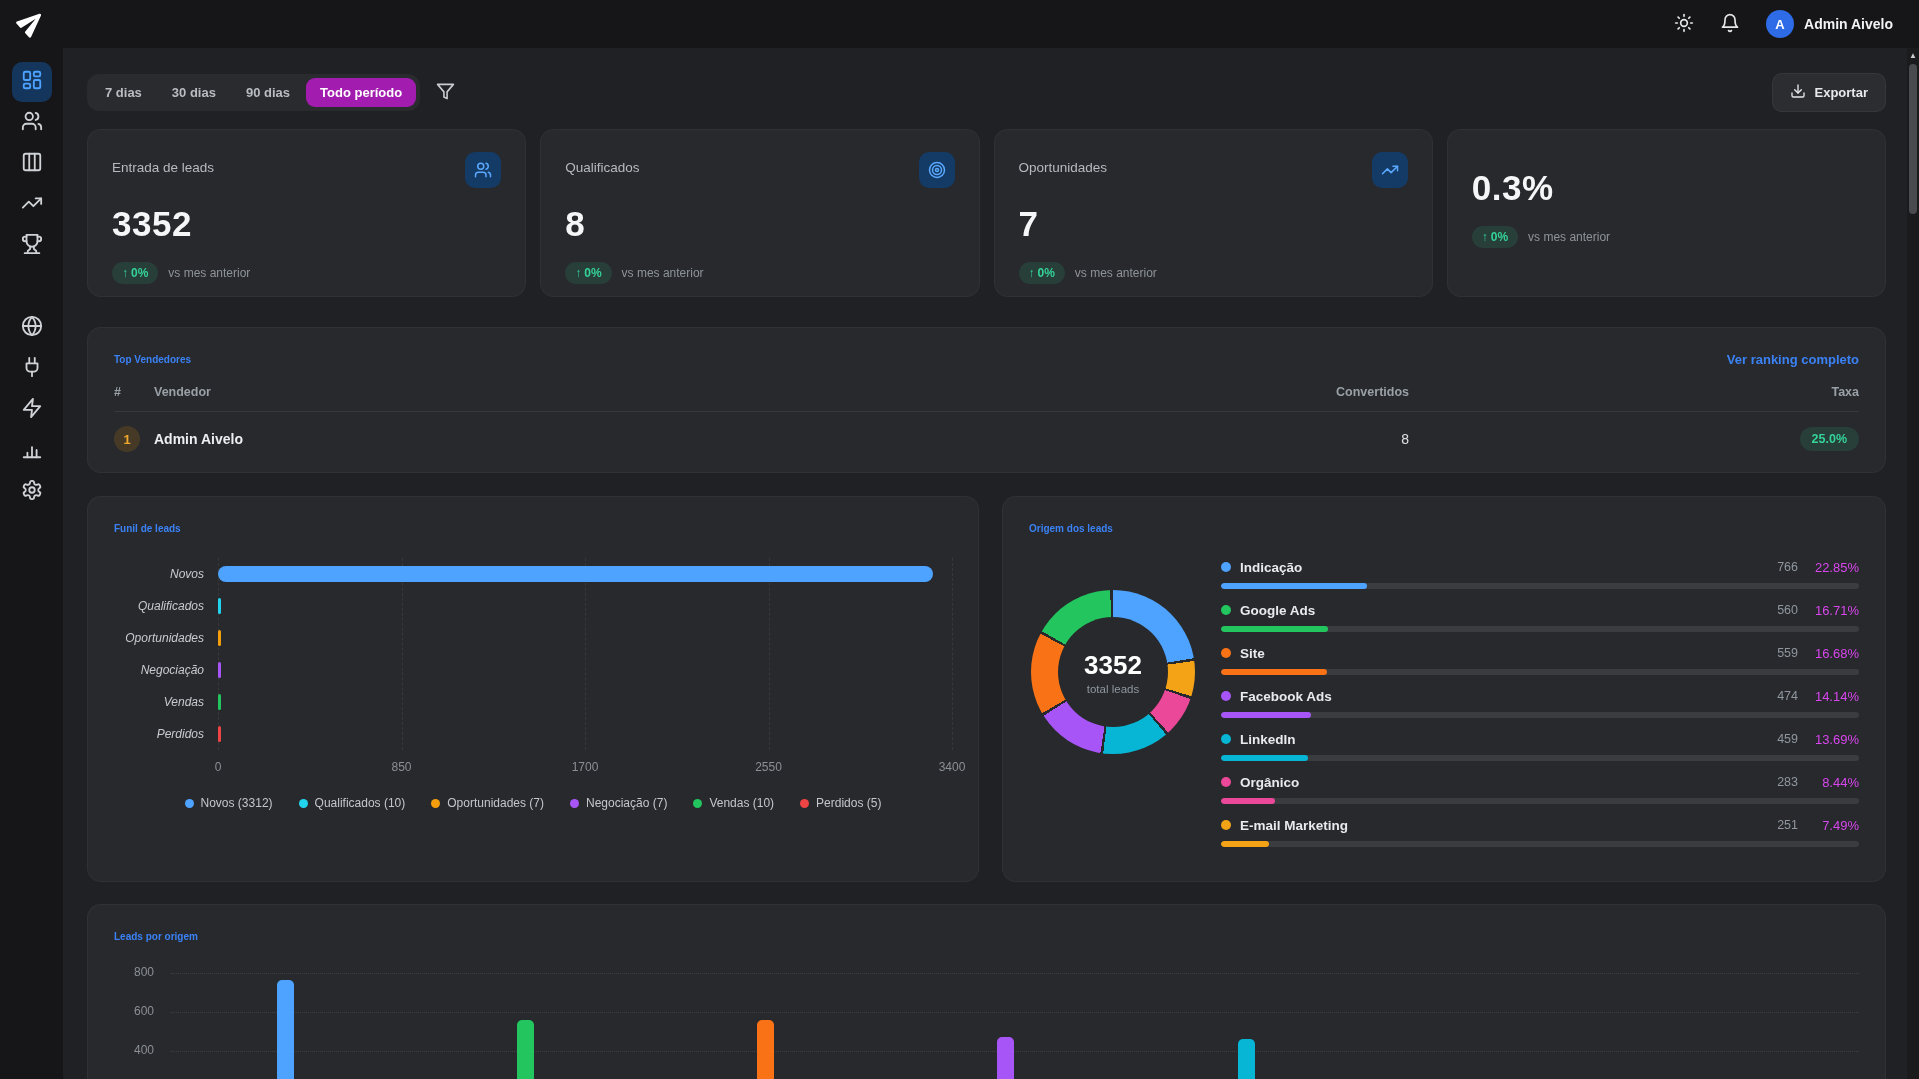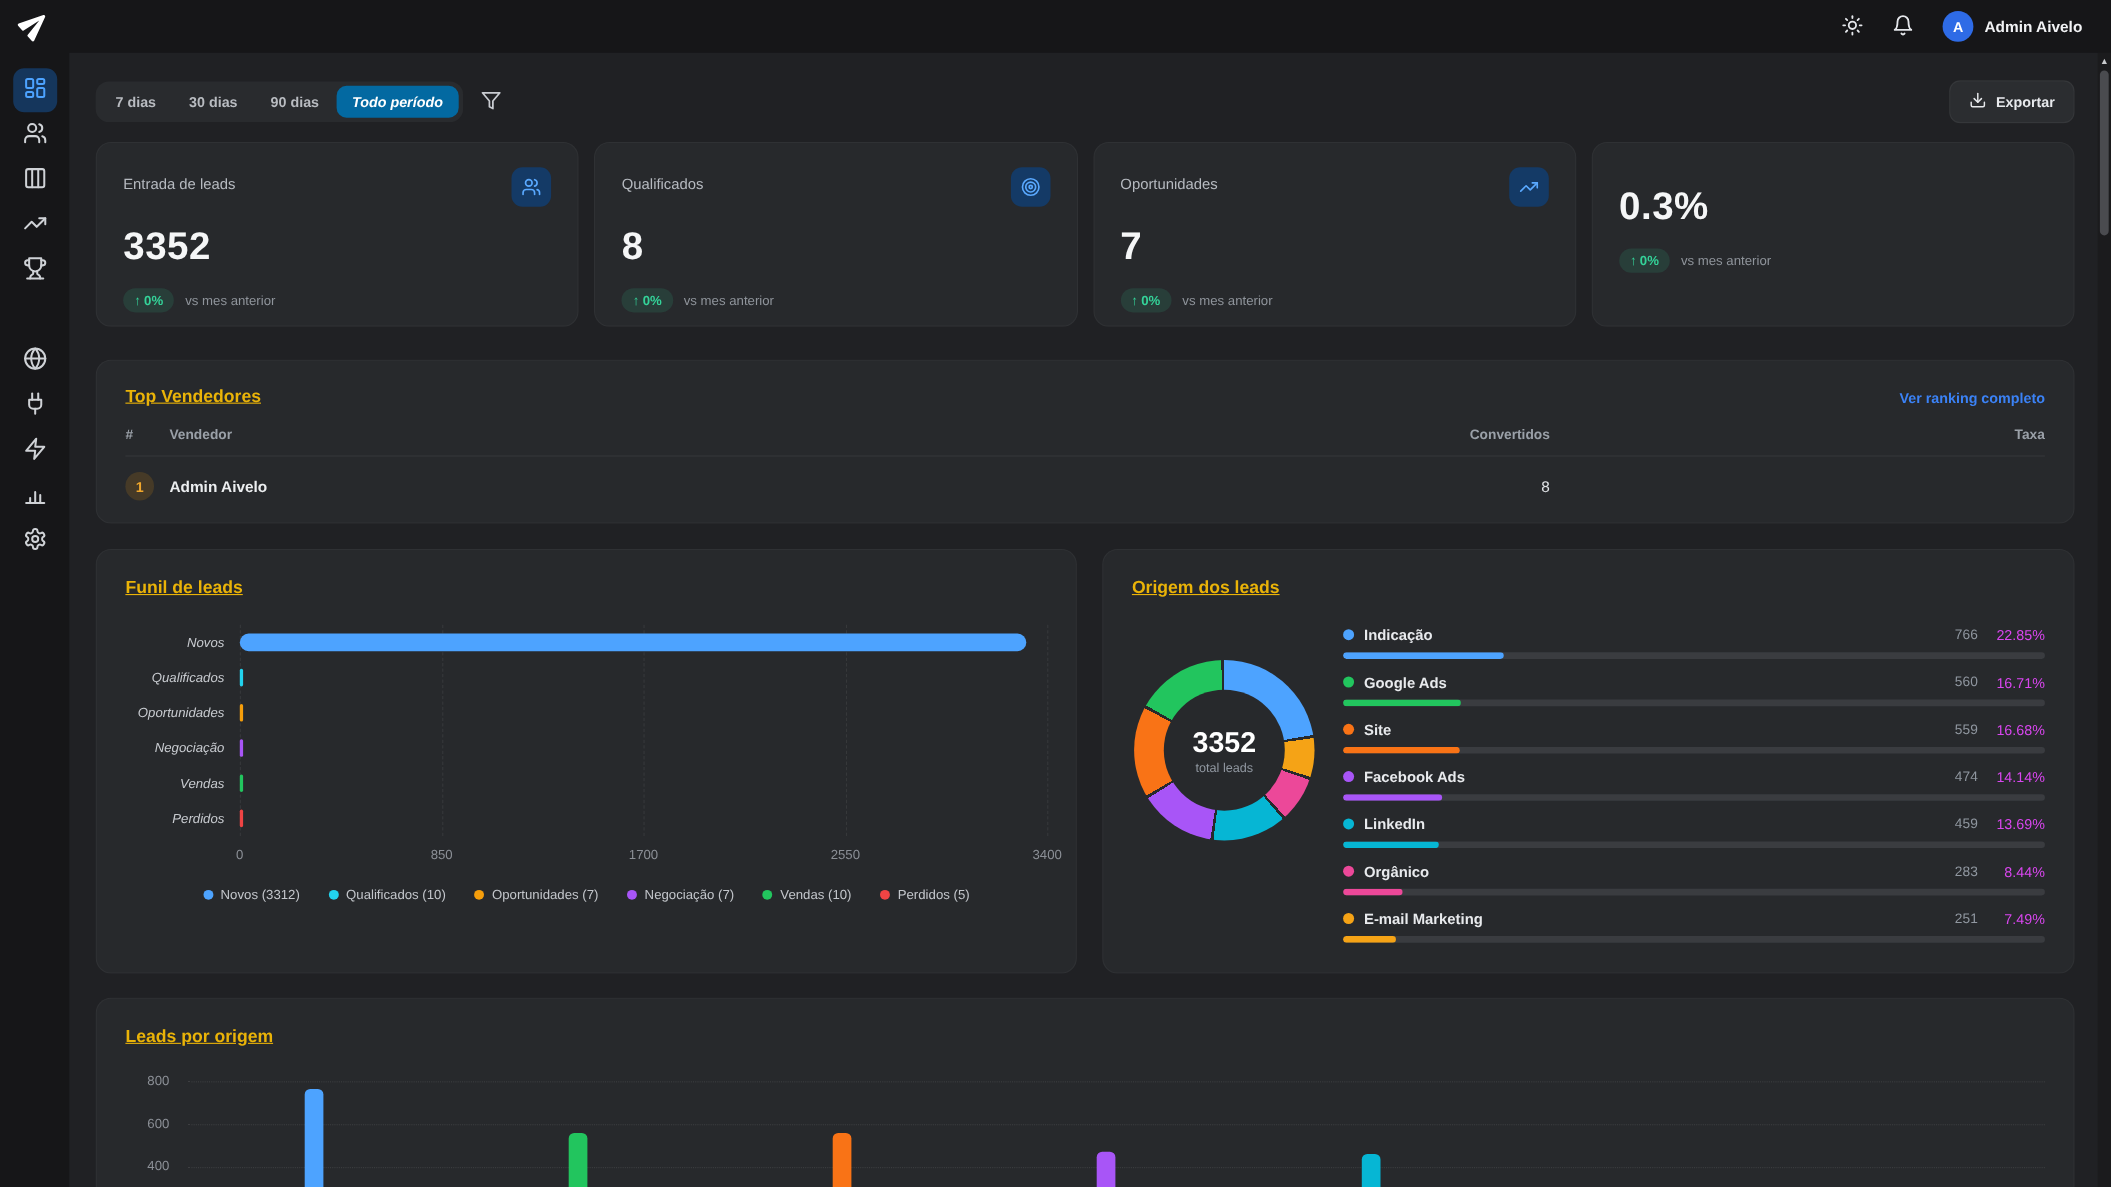--- a/index.html
+++ b/index.html
@@ -27,41 +27,41 @@
   .scrollbar { position:absolute; top:48px; right:0; bottom:0; width:12px; background:#1b1b1d; z-index:6; }
   .scroll-arrow { width:12px; height:14px; color:#c9cbce; font-size:8px; display:flex; align-items:center; justify-content:center; cursor:pointer; }
   .scroll-thumb { position:absolute; top:16px; left:2px; width:8px; height:150px; border-radius:4px; background:#4a4b4f; cursor:pointer; }
 
   
   .main { position:absolute; top:48px; left:63px; right:12px; bottom:0; padding:25px 21px 0 24px; overflow:hidden; }
 
   .toolbar { display:flex; align-items:center; }
   .range-group { display:flex; align-items:center; gap:2px; background:#292b2e; border-radius:12px; padding:4px; }
   .range-btn { background:none; border:none; color:#b9bcc1; font-family:inherit; font-size:13px; font-weight:600; padding:7px 14px; border-radius:9px; cursor:pointer; }
-  .range-btn.selected { background:#0369a1; color:#fff;font-style:italic; }
+  .range-btn.selected { background:#a21caf; color:#fff; }
   .filter-btn { background:none; border:none; color:#c9ccd1; margin-left:16px; cursor:pointer; display:flex; }
   .export-btn { margin-left:auto; display:flex; align-items:center; gap:9px; background:#2b2d30; border:1px solid rgba(255,255,255,0.05); color:#e7e9ec; font-family:inherit; font-size:13px; font-weight:600; padding:9px 17px; border-radius:10px; cursor:pointer; }
 
   .card { background:#27292c; border:1px solid rgba(255,255,255,0.04); border-radius:14px; }
 
   
   .kpi-grid { display:grid; grid-template-columns:repeat(4,1fr); gap:14px; margin-top:17px; }
   .kpi-card { height:168px; padding:22px 24px; position:relative; }
   .kpi-top { display:flex; align-items:flex-start; justify-content:space-between; }
   .kpi-label { font-size:13.5px; color:#b6bac0; padding-top:8px; }
   .kpi-chip { width:36px; height:36px; border-radius:10px; background:#143a66; color:#5aa9ff; display:flex; align-items:center; justify-content:center; }
   .kpi-value { font-size:35px; font-weight:bold; color:#f5f6f7; margin-top:16px; letter-spacing:0.5px; }
   .kpi-foot { display:flex; align-items:center; gap:10px; margin-top:18px; }
   .delta-badge { display:inline-flex; align-items:center; gap:3px; background:rgba(52,211,153,0.12); color:#34d399; font-size:12px; font-weight:bold; border-radius:999px; padding:4px 10px; }
   .kpi-note { font-size:12px; color:#8f949b; }
 
   
   .vend-card { margin-top:30px; padding:24px 26px 20px; }
   .vend-head { display:flex; align-items:center; justify-content:space-between; }
-  .card-title { font-size:16px; font-weight:bold; color:#eab308;text-decoration:underline; }
+  .card-title { font-size:10px; font-weight:bold; color:#3b82f6; }
   .vend-link { font-size:13px; font-weight:bold; color:#3b82f6; text-decoration:none; cursor:pointer; }
   .v-grid { display:grid; grid-template-columns:40px 1fr 200px 450px; align-items:center; }
   .v-headrow { margin-top:18px; padding-bottom:12px; color:#9aa0a8; font-size:12.5px; font-weight:bold; border-bottom:1px solid rgba(255,255,255,0.07); }
   .v-right { text-align:right; }
   .v-row { padding-top:14px; font-size:14px; }
   .rank-badge { width:26px; height:26px; border-radius:50%; background:rgba(245,158,11,0.15); color:#f0a72c; font-size:13px; font-weight:bold; display:flex; align-items:center; justify-content:center; }
   .v-name { font-weight:bold; color:#eceef0; }
   .v-conv { text-align:right; color:#dfe2e5; }
   .v-taxa { display:flex; justify-content:flex-end; }
   .taxa-badge { background:rgba(52,211,153,0.12); color:#34d399; font-size:12.5px; font-weight:bold; border-radius:999px; padding:5px 12px; }
@@ -343,20 +343,23 @@
       <div class="v-grid v-headrow">
         <span>#</span>
         <span>Vendedor</span>
         <span class="v-right">Convertidos</span>
         <span class="v-right">Taxa</span>
       </div>
       <div class="v-grid v-row">
         <span class="rank-badge">1</span>
         <span class="v-name">Admin Aivelo</span>
         <span class="v-conv">8</span>
+        <span class="v-taxa">
+            <span class="taxa-badge">25.0%</span>
+          </span>
       </div>
     </section>
 
     <div class="charts-row">
 
       <section class="card funnel-card">
         <h2 class="card-title">Funil de leads</h2>
         <div class="f-chart">
           <div class="f-grid">
             <div class="f-gline" style="left:0"></div>

